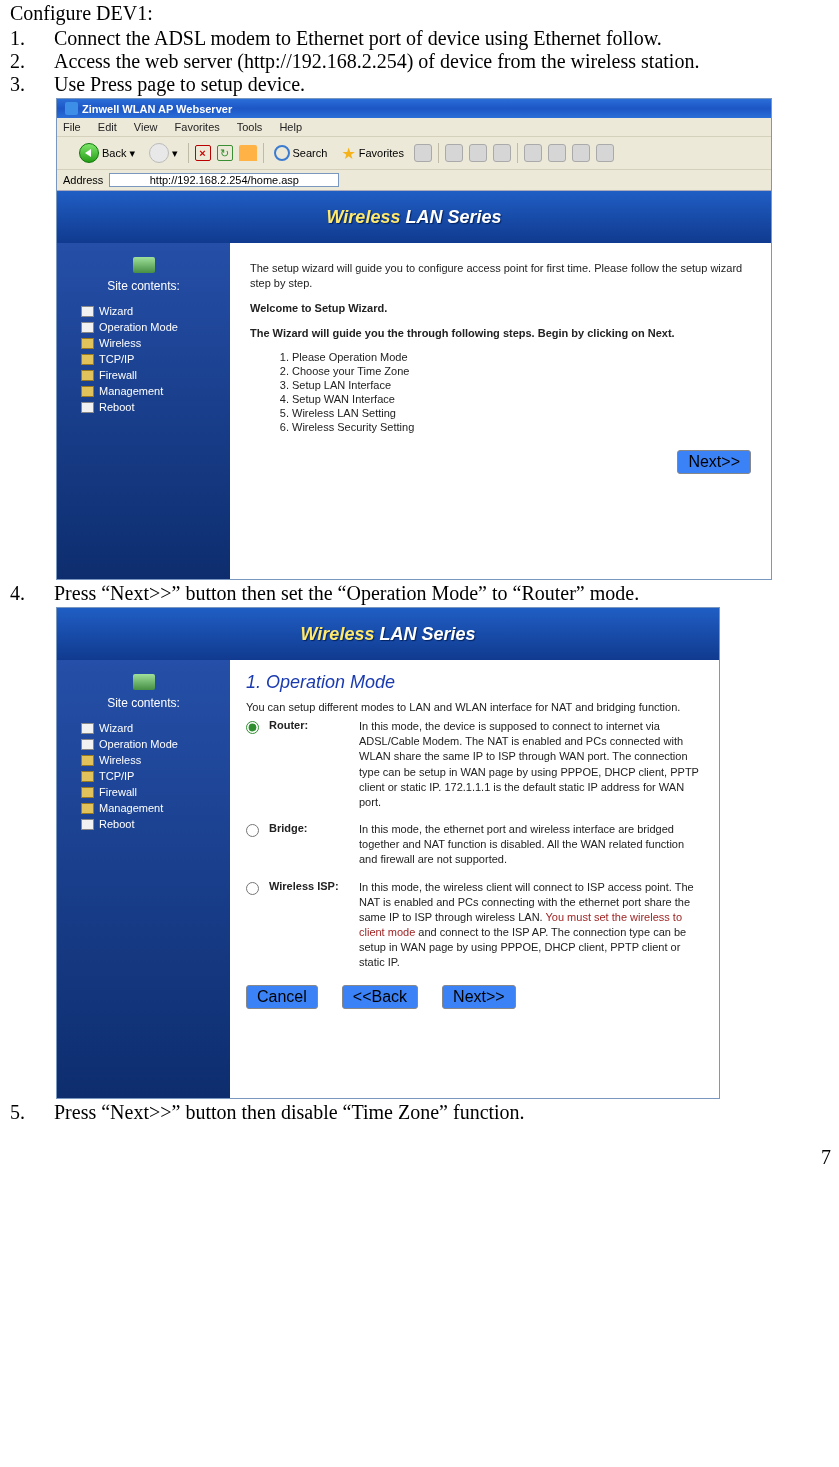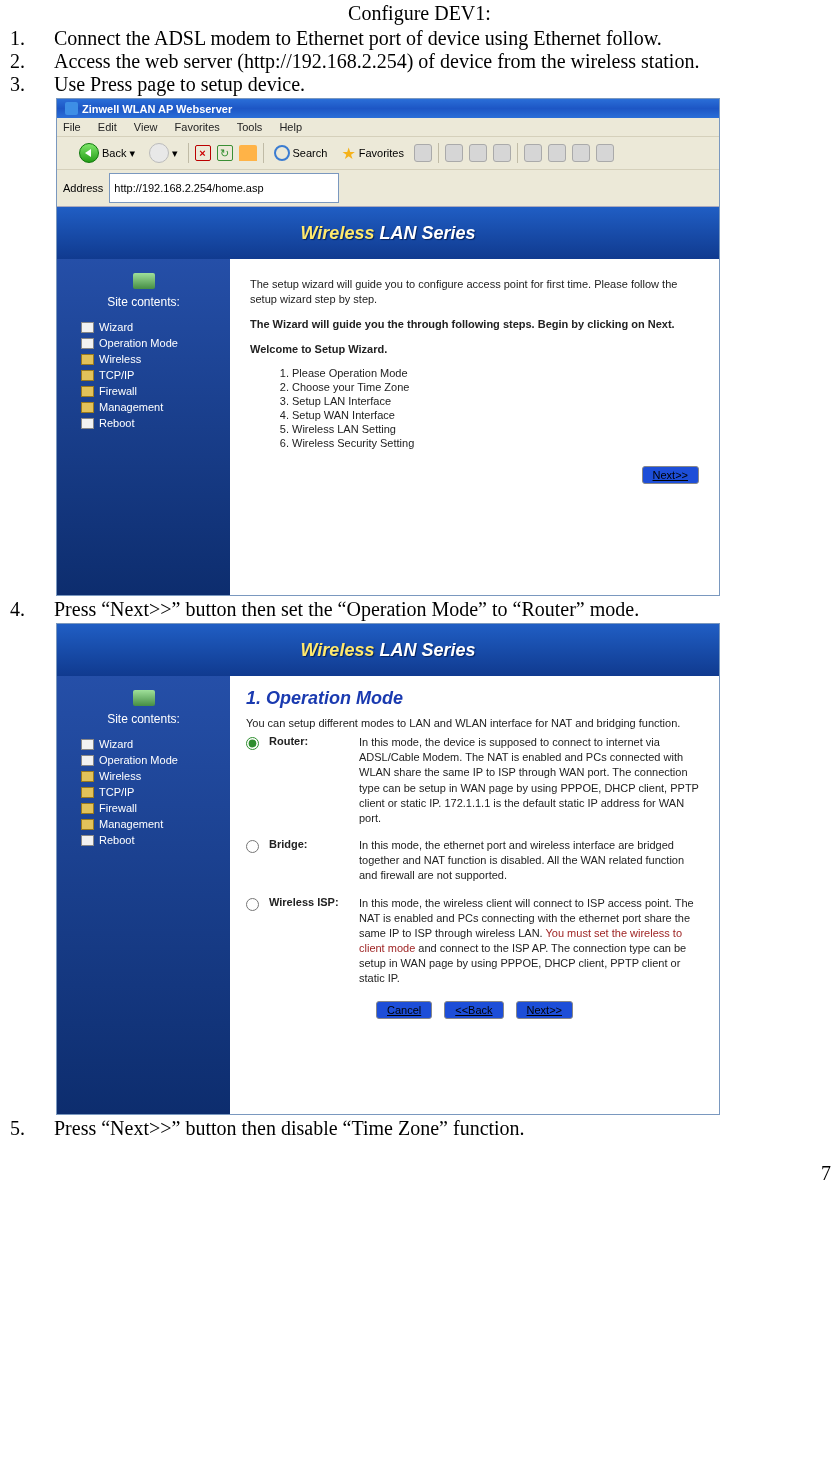--- a/index.html
+++ b/index.html
@@ -1,45 +1,45 @@
 <!DOCTYPE html>
 <html><head>
 <meta charset="utf-8">
 <style>
   * { margin: 0; padding: 0; box-sizing: border-box; }
   body { font-family: "Times New Roman", serif; font-size: 20px; color: #000; background: #fff; width: 839px; }
   .page { padding: 2px 10px; }
-  .intro { margin-bottom: 2px; text-align: center; }
+  .intro { margin-bottom: 2px; }
   ol.steps { list-style: none; padding: 0; margin: 0; }
   ol.steps > li { display: flex; align-items: flex-start; margin-bottom: 0; }
   ol.steps > li .num { width: 44px; flex-shrink: 0; }
   ol.steps > li .txt { flex: 1; }
   .screenshot { margin-left: 46px; margin-top: 2px; margin-bottom: 2px; }
 
   
-  .ie-window { width: 664px; border: 1px solid #7a98bf; font-family: Tahoma, Arial, sans-serif; font-size: 11px; background: #fff; }
+  .ie-window { width: 716px; border: 1px solid #7a98bf; font-family: Tahoma, Arial, sans-serif; font-size: 11px; background: #fff; }
   .titlebar { background: linear-gradient(to bottom, #2a6ed8 0%, #1d56c5 50%, #2a6ed8 100%); color: #fff; padding: 3px 8px; font-weight: bold; font-size: 11px; display: flex; align-items: center; gap: 4px; }
   .titlebar .ie-icon { width: 13px; height: 13px; background: #3d8ee6; border-radius: 2px; display: inline-block; }
   .menubar { background: #ece9d8; padding: 3px 6px; color: #222; border-bottom: 1px solid #d5d0bb; }
   .menubar span { margin-right: 14px; }
   .toolbar { background: #ece9d8; padding: 4px 18px; border-bottom: 1px solid #d5d0bb; display: flex; align-items: center; gap: 6px; }
   .tb-btn { display: inline-flex; align-items: center; gap: 3px; padding: 2px 4px; }
   .tb-icon { width: 20px; height: 20px; border-radius: 50%; display: inline-block; }
   .back-icon { background: linear-gradient(to bottom, #7fe66a, #259e18); border: 1px solid #0d780a; position: relative; }
   .back-icon::after { content: ""; position: absolute; left: 5px; top: 5px; border-right: 6px solid #fff; border-top: 4px solid transparent; border-bottom: 4px solid transparent; }
   .fwd-icon { background: #e8e8e8; border: 1px solid #bbb; }
   .stop-icon { width: 16px; height: 16px; border: 1px solid #b00; color: #c00; font-weight: bold; text-align: center; line-height: 14px; border-radius: 2px; }
   .refresh-icon { width: 16px; height: 16px; border: 1px solid #3a8f34; color: #2f8c2b; text-align: center; line-height: 14px; border-radius: 2px; }
   .home-icon { width: 18px; height: 16px; background: #ffb347; border-radius: 2px 2px 0 0; position: relative; }
   .sep { width: 1px; height: 20px; background: #c0bba6; }
   .search-icon { width: 16px; height: 16px; border: 2px solid #3b7cd1; border-radius: 50%; position: relative; }
   .fav-icon { color: #f5b21a; font-size: 16px; }
   .small-icon { width: 18px; height: 18px; background: #d6d6d6; border: 1px solid #aaa; border-radius: 3px; }
   .addrbar { background: #ece9d8; padding: 3px 6px; border-bottom: 1px solid #acaabd; display: flex; align-items: center; gap: 6px; }
-  .addrbar input { flex: 0 0 230px; font-size: 11px; padding: 8px 4px; border: 1px solid #7a98bf; background: #fff; }
+  .addrbar input { flex: 0 0 230px; font-size: 11px; padding: 0 4px; border: 1px solid #7a98bf; background: #fff; text-align: center; }
 
   .banner { background: linear-gradient(to bottom, #205ec4 0%, #103a8f 100%); height: 52px; display: flex; align-items: center; justify-content: center; }
   .banner-text { color: #fff; font-weight: bold; font-style: italic; font-size: 18px; font-family: Verdana, Arial, sans-serif; text-shadow: 1px 1px 1px #03215f; }
   .banner-text .yellow { color: #ffe96d; }
 
   .app-body { display: flex; background: #fff; }
   .sidebar { width: 173px; background: linear-gradient(to bottom, #254fa8 0%, #0d2d6e 100%); color: #fff; padding: 14px 10px 24px 10px; min-height: 336px; }
   .sidebar .site-title { font-size: 12px; margin-bottom: 10px; display: flex; align-items: center; gap: 6px; flex-direction: column; }
   .sidebar .ap-icon { width: 22px; height: 16px; background: linear-gradient(#9fe09a,#468e44); border-radius: 2px; }
   .sidebar ul { list-style: none; padding-left: 14px; }
@@ -47,32 +47,32 @@
   .sidebar li::before { content: ""; width: 11px; height: 9px; background: #e2c25a; border: 1px solid #9a7a1e; display: inline-block; }
   .sidebar li.page-ic::before { background: #f2f2f2; border: 1px solid #888; }
 
   .content { flex: 1; padding: 18px 20px 12px 20px; color: #222; font-size: 11px; }
   .content h2 { color: #1a3ab0; font-weight: bold; font-style: italic; font-size: 18px; font-family: Verdana, Arial, sans-serif; margin-bottom: 12px; }
   .content p { margin-bottom: 10px; line-height: 1.35; }
   .content .bold { font-weight: bold; }
   .content ol.inner { list-style: decimal; padding-left: 42px; margin-top: 8px; }
   .content ol.inner li { padding: 1px 0; }
   .content .btn-row { text-align: right; margin-top: 16px; }
-  .wbtn { background: #1d4ed8; border: 1px solid #888; border-radius: 3px; padding: 2px 10px; font-size: 11px; font-family: Tahoma, sans-serif; cursor: pointer; text-decoration: underline; }
+  .wbtn { background: #3b82f6; border: 1px solid #888; border-radius: 3px; padding: 2px 10px; font-size: 16px; font-family: Tahoma, sans-serif; cursor: pointer; }
 
   
   .ie-window2 { width: 664px; border: 1px solid #7a98bf; font-family: Tahoma, Arial, sans-serif; font-size: 11px; background: #fff; }
   .content2 { flex: 1; padding: 12px 16px 10px 16px; color: #222; font-size: 11px; }
-  .content2 h2 { color: #1a3ab0; font-weight: bold; font-style: italic; font-size: 18px; font-family: Verdana, Arial, sans-serif; margin-bottom: 8px; }
+  .content2 h2 { color: #1a3ab0; font-weight: normal; font-style: italic; font-size: 18px; font-family: Verdana, Arial, sans-serif; margin-bottom: 8px; }
   .mode-row { display: flex; align-items: flex-start; padding: 6px 0; gap: 10px; }
   .mode-row input[type=radio] { margin-top: 2px; accent-color: #2f8f2f; }
   .mode-row .mlabel { width: 80px; font-weight: bold; }
   .mode-row .mdesc { flex: 1; line-height: 1.38; }
   .mode-row .mdesc .red { color: #9b1d1d; }
-  .btn-row2 { text-align: right; margin-top: 8px; display: flex; justify-content: center; gap: 12px; }
+  .btn-row2 { text-align: right; margin-top: 8px; display: flex; justify-content: flex-start; gap: 24px; }
 
   .sidebar2 { width: 173px; background: linear-gradient(to bottom, #254fa8 0%, #0d2d6e 100%); color: #fff; padding: 14px 10px 24px 10px; min-height: 438px; }
 
   .pagenum { text-align: right; padding: 20px 8px 6px 0; font-family: "Times New Roman", serif; font-size: 20px; }
 </style>
 </head>
 <body>
 
 <div class="page">
   <p class="intro">Configure DEV1:</p>
@@ -150,22 +150,22 @@
             <li class="page-ic">Operation Mode</li>
             <li>Wireless</li>
             <li>TCP/IP</li>
             <li>Firewall</li>
             <li>Management</li>
             <li class="page-ic">Reboot</li>
           </ul>
         </div>
         <div class="content">
           <p>The setup wizard will guide you to configure access point for first time. Please follow the setup wizard step by step.</p>
+          <p class="bold">Welcome to Setup Wizard.</p>
           <p class="bold">The Wizard will guide you the through following steps. Begin by clicking on Next.</p>
-          <p class="bold">Welcome to Setup Wizard.</p>
           <ol class="inner">
             <li>Please Operation Mode</li>
             <li>Choose your Time Zone</li>
             <li>Setup LAN Interface</li>
             <li>Setup WAN Interface</li>
             <li>Wireless LAN Setting</li>
             <li>Wireless Security Setting</li>
           </ol>
           <div class="btn-row">
             <button class="wbtn">Next&gt;&gt;</button>

